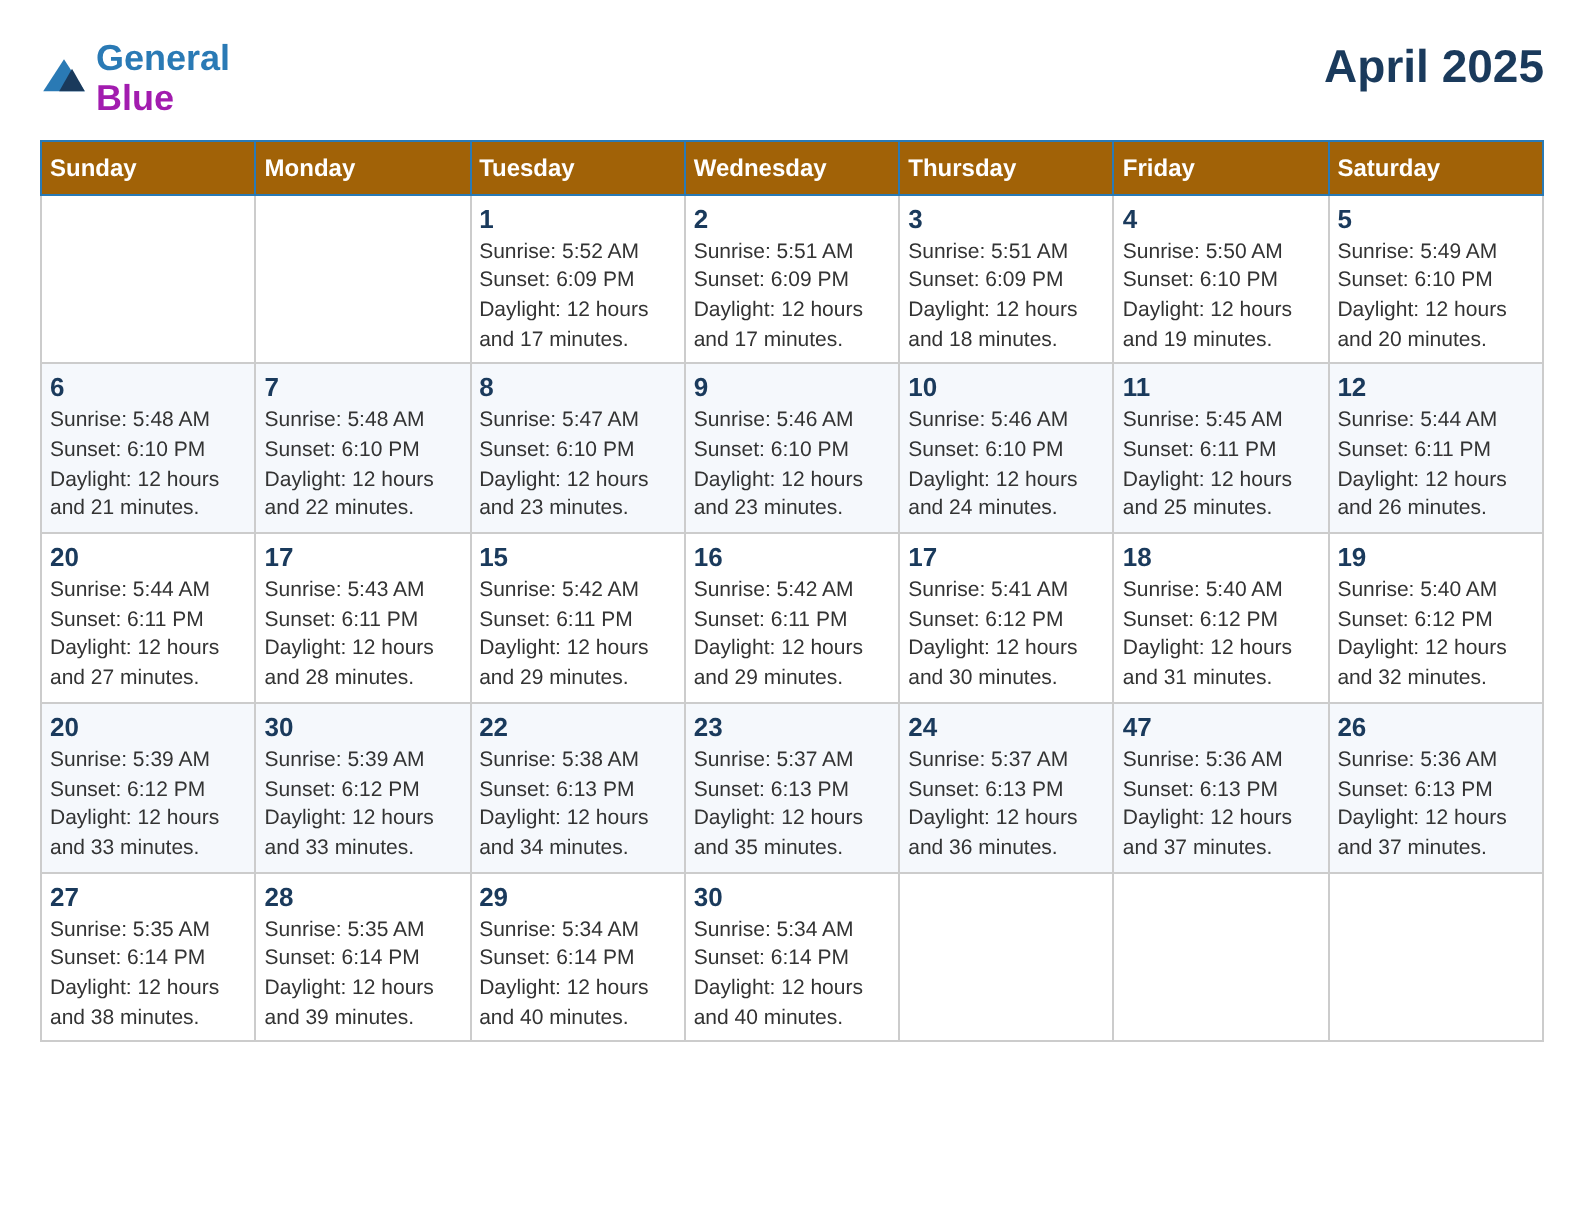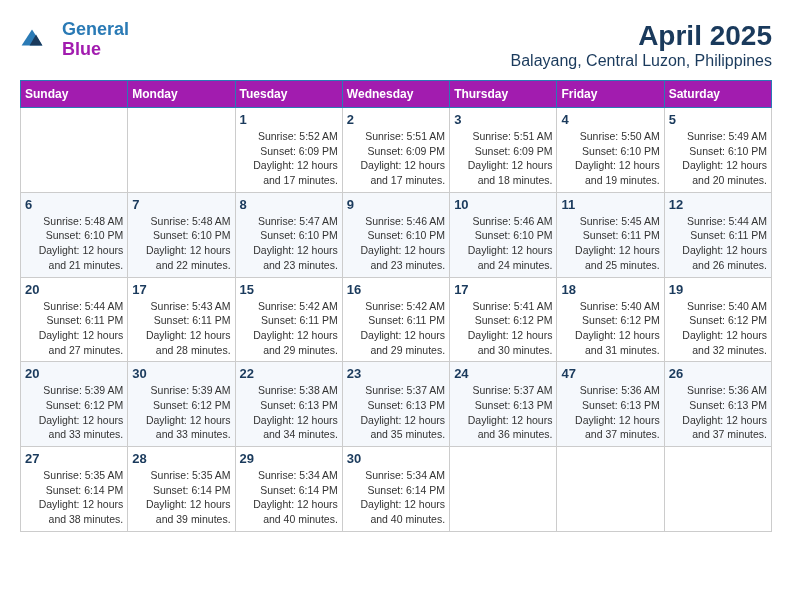--- a/index.html
+++ b/index.html
@@ -12,54 +12,54 @@
     }
     .header-area {
       display: flex;
       justify-content: space-between;
       align-items: flex-start;
       margin-bottom: 10px;
     }
     .logo {
       display: flex;
       align-items: center;
-      gap: 18px;
+      gap: 4px;
     }
     .logo-text {
       font-size: 18px;
       font-weight: bold;
       color: #1a3a5c;
       line-height: 1.1;
     }
     .logo-text span {
       color: #2a7ab5;
     }
     .logo-icon {
       width: 24px;
       height: 24px;
     }
     .title-area {
       text-align: right;
     }
     .main-title {
-      font-size: 28px;
+      font-size: 23px;
       font-weight: bold;
       color: #1a3a5c;
     }
     .subtitle {
       font-size: 16px;
       color: #1a3a5c;
     }
     .calendar {
       width: 100%;
       border-collapse: collapse;
       font-size: 11px;
     }
     .calendar th {
-      background-color: #a21caf;
+      background-color: #a16207;
       color: #fff;
       padding: 6px 4px;
       text-align: left;
       font-size: 12px;
       border: 1px solid #2a7ab5;
     }
     .calendar td {
       border: 1px solid #ccc;
       vertical-align: top;
       padding: 4px;
@@ -73,21 +73,20 @@
     .day-number {
       font-size: 13px;
       font-weight: bold;
       color: #1a3a5c;
       margin-bottom: 2px;
     }
     .day-info {
       font-size: 10.5px;
       color: #333;
       line-height: 1.4;
-      text-align: right;
     }
     .empty-cell {
       background: #f9f9f9;
     }
   </style>
 </head>
 <body>
 
 <div class="header-area">
   <div class="logo">
@@ -95,21 +94,20 @@
       <polygon points="15,2 28,22 2,22" fill="#2a7ab5"></polygon>
       <polygon points="20,8 28,22 12,22" fill="#1a3a5c"></polygon>
     </svg>
     <div class="logo-text">
       <div><span>General</span></div>
       <div><span style="color:#a21caf">Blue</span></div>
     </div>
   </div>
   <div class="title-area">
     <div class="main-title">April 2025</div>
-    <div class="subtitle">Balayang, Central Luzon, Philippines</div>
   </div>
 </div>
 
 <table class="calendar">
   <thead>
     <tr>
     <th>Sunday</th>
         <th>Monday</th>
         <th>Tuesday</th>
         <th>Wednesday</th>

